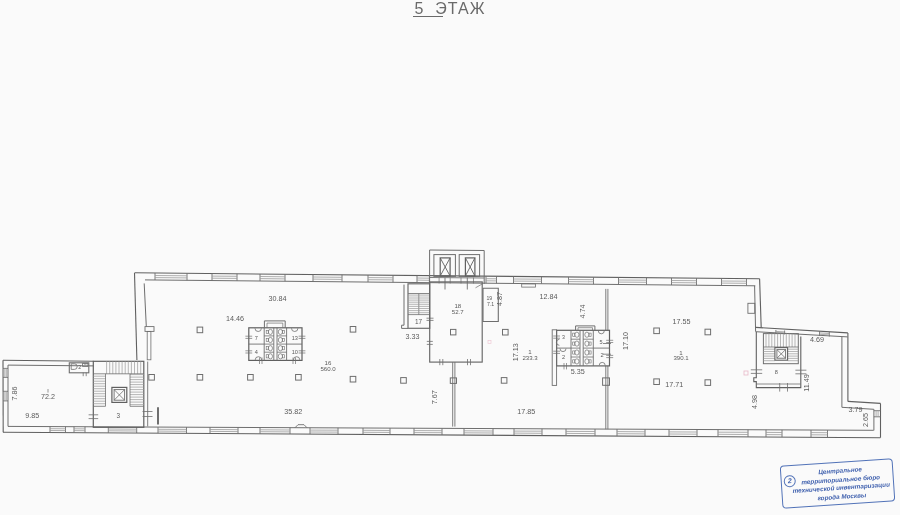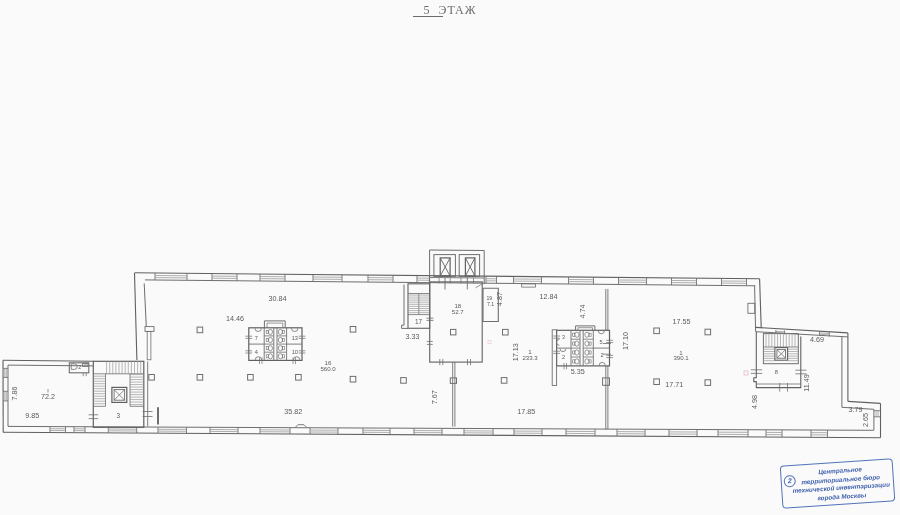--- a/index.html
+++ b/index.html
@@ -6,21 +6,21 @@
 html,body{margin:0;padding:0;background:#fafafa;width:900px;height:515px;overflow:hidden;}
 *{font-family:"Liberation Sans",sans-serif;}
 #plan{position:absolute;left:0;top:0;}
 #stamp{position:absolute;left:781px;top:462px;width:113px;height:43px;border:1.4px solid #5273b8;border-radius:4px;transform:rotate(-3.8deg);color:#4061ae;font-style:italic;font-weight:bold;font-size:6.3px;line-height:8.7px;text-align:center;padding:4px 2px 0 9px;box-sizing:border-box;}
 #stampnum{position:absolute;left:2px;top:9px;width:10px;height:10px;border:1.2px solid #5273b8;border-radius:50%;font-size:7px;line-height:10px;font-style:italic;text-align:center;padding:0;}
 </style>
 </head>
 <body>
 
 <div style="position:absolute;left:380px;top:0px;width:140px;text-align:center;">
-<span style="font-size:12px;color:#6a6a6a;letter-spacing:1px;font-family:Liberation Serif, serif;">5&nbsp;&nbsp;ЭТАЖ</span>
+<span style="font-size:16px;color:#6a6a6a;letter-spacing:1px;">5&nbsp;&nbsp;ЭТАЖ</span>
 <div style="position:absolute;left:33px;top:15.5px;width:30px;border-bottom:1px solid #6a6a6a;"></div>
 </div>
 <svg id="plan" width="900" height="515" viewBox="0 0 900 515">
 
 <g>
       <line x1="134.5" y1="272.8" x2="759.6" y2="278.8" stroke="#606060" stroke-width="1.10"></line>
       <line x1="145.0" y1="279.9" x2="755.3" y2="285.8" stroke="#6e6e6e" stroke-width="1.00"></line>
     </g>
 
 <g>

